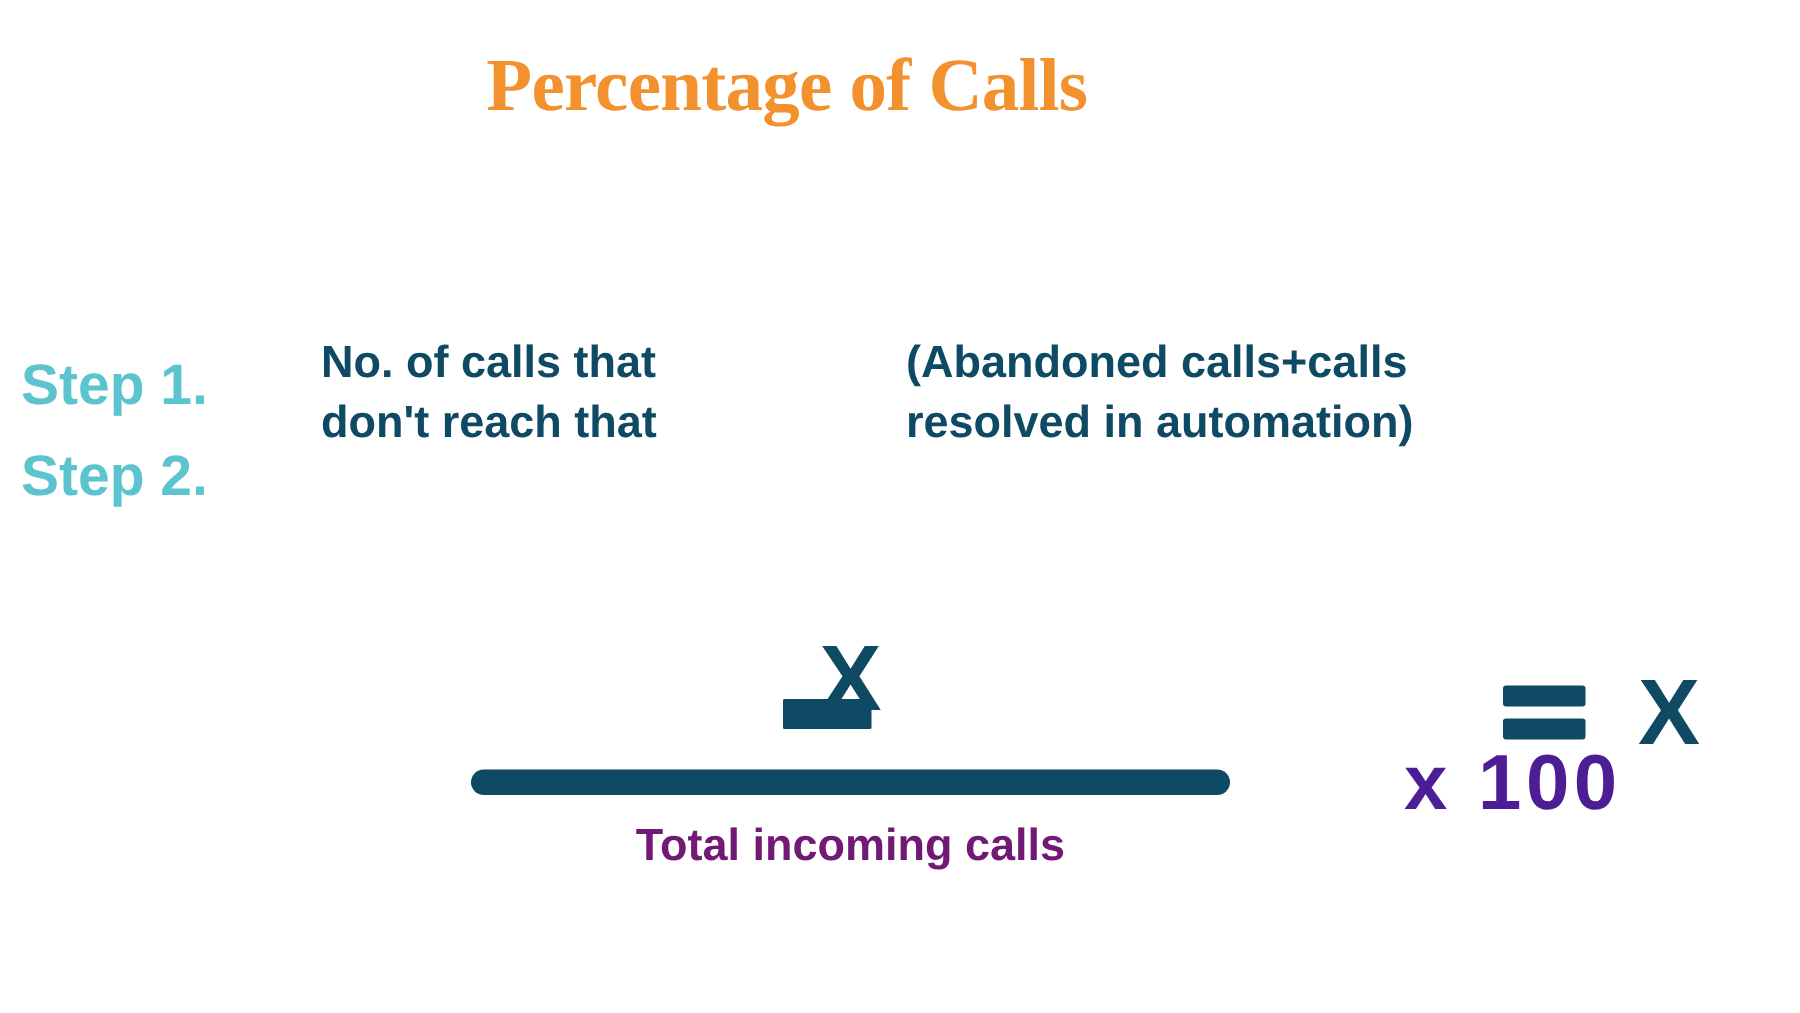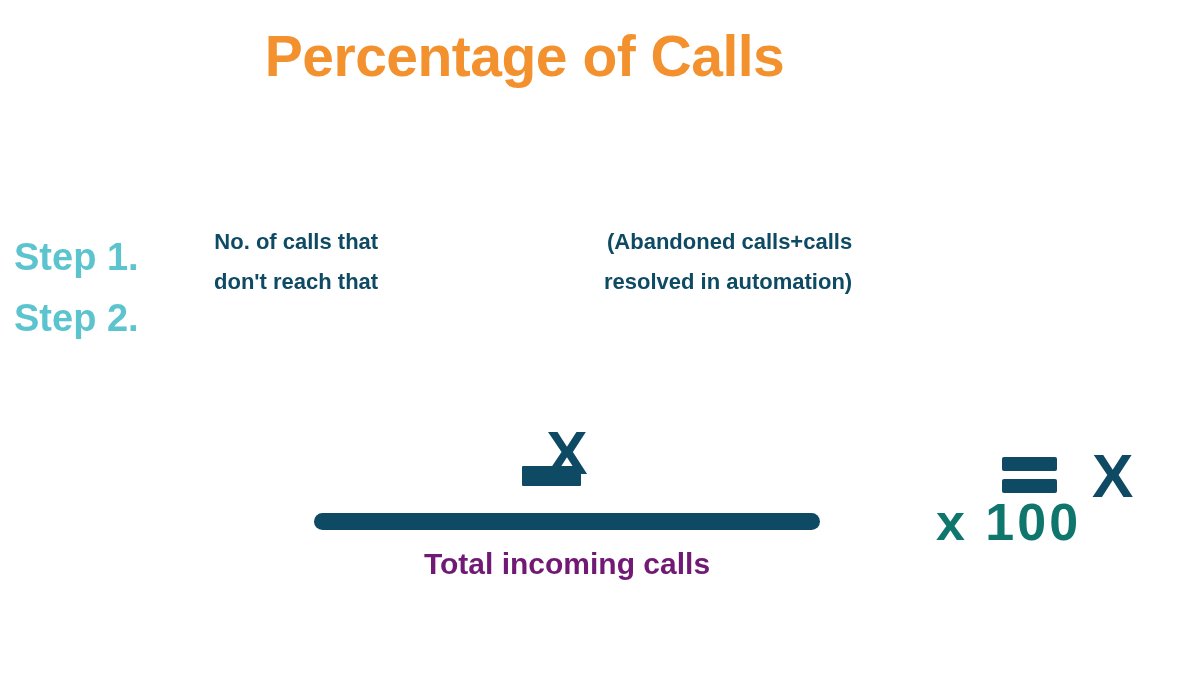--- a/index.html
+++ b/index.html
@@ -25,55 +25,54 @@
   }
 
   
   .title {
     position: absolute;
     left: 0;
     top: 18px;
     width: 1049px;
     text-align: center;
     color: #F2912E;
-    font-family: Liberation Sans, sans-serif;
-    font-weight: 700;
-    font-size: 57px;
+    font-family: Liberation Serif, serif;
+    font-weight: 700;
+    font-size: 50px;
     line-height: 76px;
     letter-spacing: -0.5px;
   }
   .title .line { display: block; }
 
   
   .step1-row {
     position: absolute;
     left: 0;
     top: 214px;
     width: 1200px;
     height: 100px;
-    text-align: right;
   }
 
   .step-label {
     position: absolute;
     color: #5CC4CE;
     font-weight: 700;
     font-size: 38px;
     line-height: 1;
     letter-spacing: 0px;
     white-space: nowrap;
   }
   .step1-label { left: 14px; top: 24px; }
   .step2-label { left: 14px; top: 286px; margin-top: 13px; }
 
   .term {
     position: absolute;
     color: #0E4A63;
     font-weight: 700;
-    font-size: 22px;
+    font-size: 30px;
     line-height: 40px;
     white-space: nowrap;
   }
   .term-a { left: 214px; top: 8px; }
   .term-b { left: 604px; top: 8px; }
 
   .op-minus {
     position: absolute;
     left: 522px;
     top: 252px;
@@ -150,21 +149,21 @@
     font-weight: 700;
     font-size: 30px;
     line-height: 40px;
     white-space: nowrap;
   }
 
   .multiplier {
     position: absolute;
     left: 936px;
     top: 492px;
-    color: #0f766e;
+    color: #4c1d95;
     font-weight: 700;
     font-size: 52px;
     line-height: 60px;
     letter-spacing: 3px;
     white-space: nowrap;
   }
 </style>
 </head>
 <body>
 

